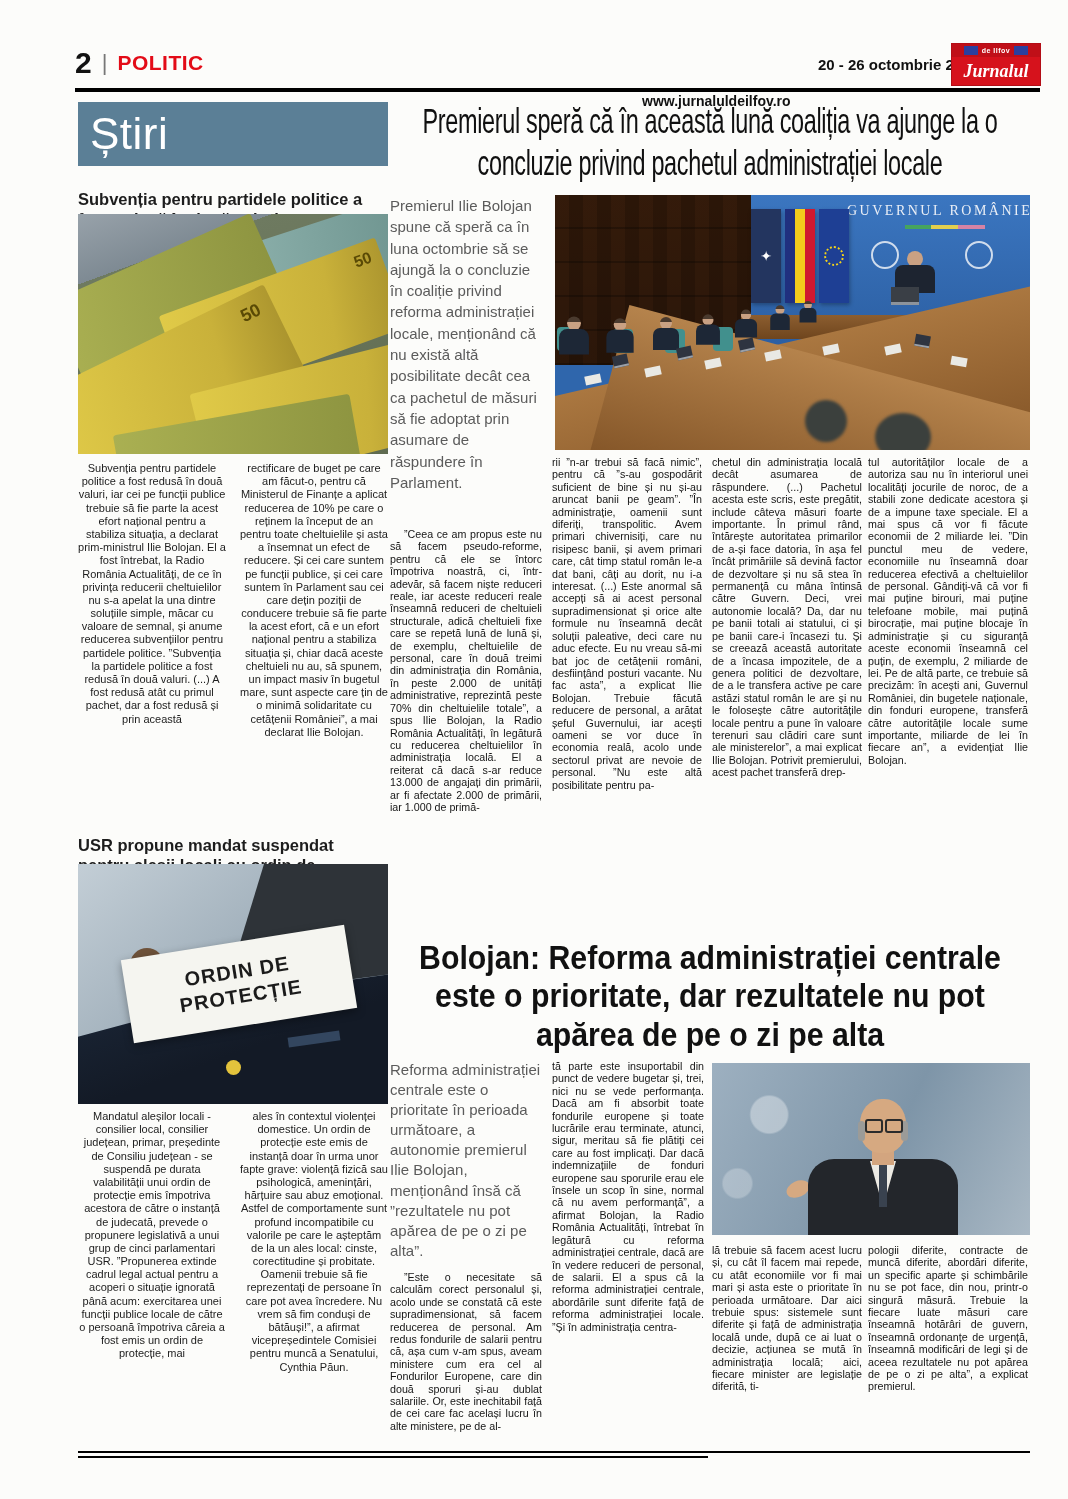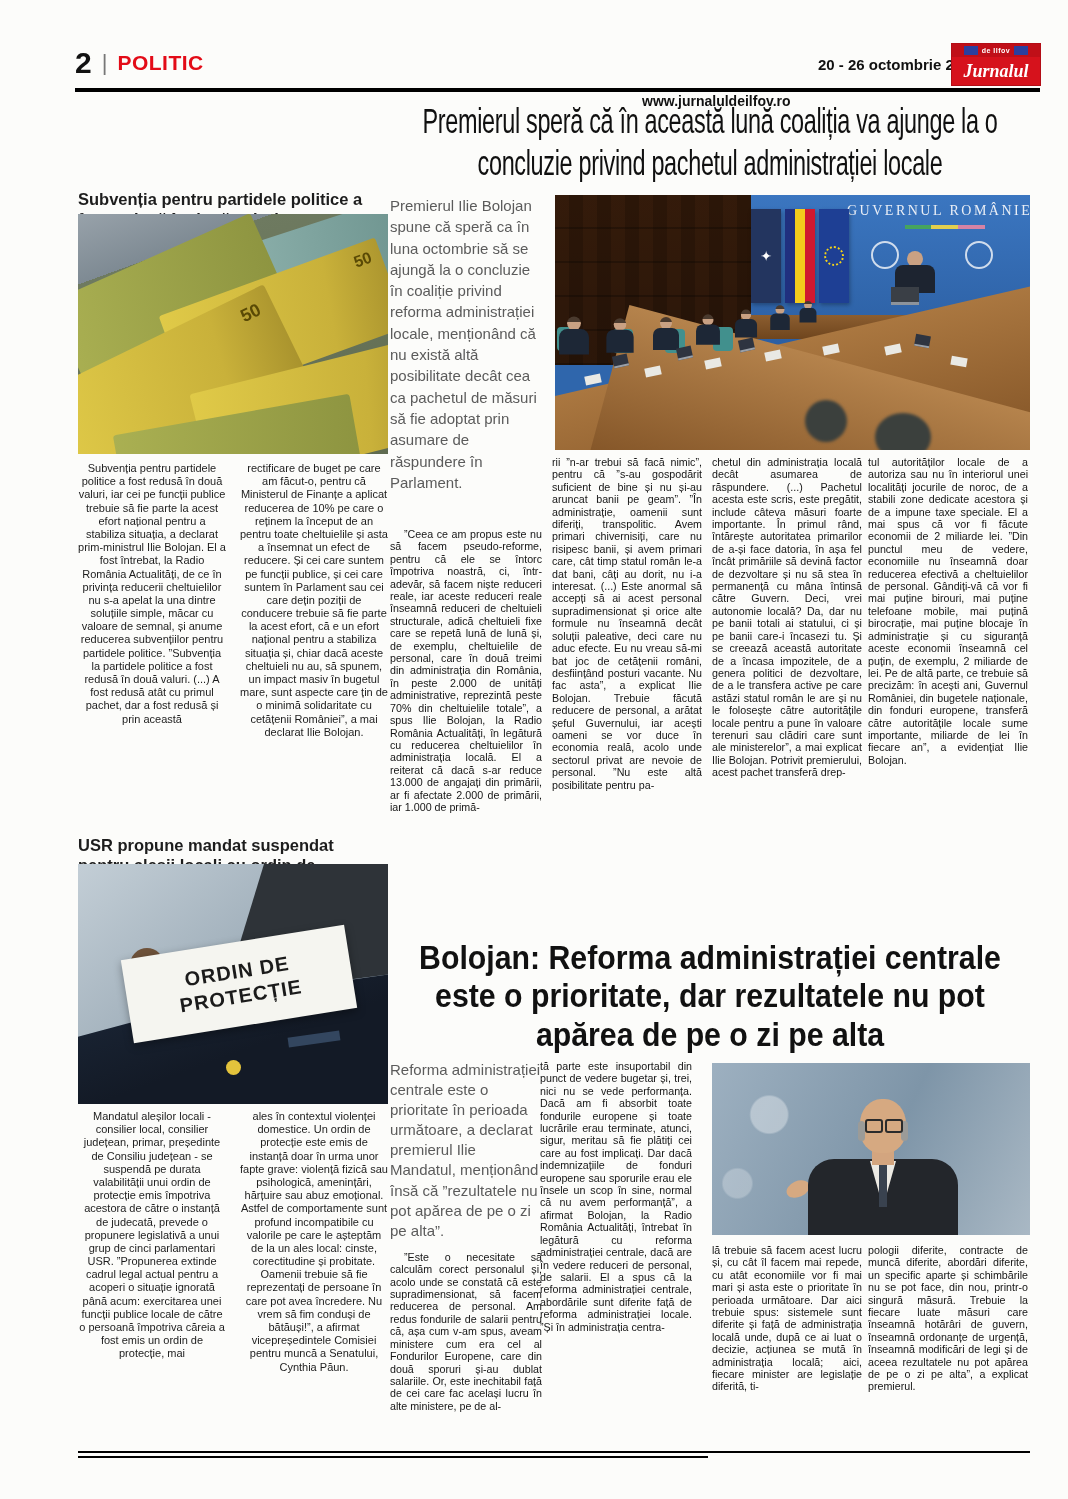--- a/index.html
+++ b/index.html
@@ -111,21 +111,21 @@
   .mcol3{left:322px;top:356px;width:150px;height:452px;}
   .mcol4{left:478px;top:356px;width:160px;height:452px;}
 
   
   .second{position:absolute;left:390px;top:938px;width:640px;height:513px;}
   .h2{position:absolute;left:0;top:0;width:640px;font-family:Liberation Sans, sans-serif;}
   .h2 .line{display:block;width:720px;margin-left:-40px;transform:scaleX(0.89);transform-origin:50% 50%;
             text-align:center;white-space:nowrap;font-size:34px;line-height:1.13;font-weight:bold;color:#111;}
   .scol1{left:0;top:122px;width:152px;height:392px;}
   .intro2{font-size:15px;line-height:1.34;color:#5b5b5b;text-align:left;margin-bottom:10px;text-indent:0;}
-  .scol2{left:150px;top:122px;width:152px;height:392px;}
+  .scol2{left:162px;top:122px;width:152px;height:392px;}
   .photo-bolojan{position:absolute;left:322px;top:125px;width:318px;height:172px;overflow:hidden;
      background:
        radial-gradient(circle at 18% 30%,rgba(255,255,255,.35) 0 18px,transparent 20px),
        radial-gradient(circle at 8% 70%,rgba(255,255,255,.25) 0 14px,transparent 16px),
        linear-gradient(115deg,#9db0c0,#7e95a8 55%,#a9b8c4);}
   .bj-body{position:absolute;left:96px;top:96px;width:150px;height:80px;border-radius:26px 26px 0 0;background:#23262b;}
   .bj-shirt{position:absolute;left:158px;top:98px;width:26px;height:46px;background:#eceae4;
             clip-path:polygon(0 0,100% 0,50% 100%);}
   .bj-tie{position:absolute;left:167px;top:100px;width:8px;height:44px;background:#39424f;}
   .bj-neck{position:absolute;left:160px;top:84px;width:22px;height:18px;background:#d3a57f;}
@@ -157,20 +157,21 @@
     <div class="logo-top">
       <span class="logo-flag"></span>
       <span class="logo-top-text">de Ilfov</span>
       <span class="logo-flag"></span>
     </div>
     <div class="logo-main">Jurnalul</div>
   </div>
   <div class="rule-top"></div>
 
   <aside class="sidebar">
+    <div class="stiri">Știri</div>
 
     <div class="side-title t1">Subvenția pentru partidele politice a fost redusă în două valuri</div>
 
     <div class="side-photo photo1 photo-money">
       <div class="note n-b" style="left:150px;top:10px;width:180px;height:80px;transform:rotate(-18deg);"></div>
       <div class="note n-o" style="left:-20px;top:40px;width:220px;height:90px;transform:rotate(-24deg);"></div>
       <div class="note n-y" style="left:90px;top:60px;width:230px;height:95px;transform:rotate(-20deg);">
         <span class="note-num" style="right:10px;top:8px;font-size:16px;">50</span>
       </div>
       <div class="note n-y" style="left:-30px;top:120px;width:250px;height:100px;transform:rotate(-26deg);">
@@ -266,21 +267,21 @@
   </section>
 
   <section class="second">
     <div class="h2">
       <span class="line">Bolojan: Reforma administrației centrale</span>
       <span class="line">este o prioritate, dar rezultatele nu pot</span>
       <span class="line">apărea de pe o zi pe alta</span>
     </div>
 
     <div class="bodycol scol1">
-      <div class="intro2">Reforma administrației centrale este o prioritate în perioada următoare, a declarat premierul Ilie Mandatul, menționând însă că ”rezultatele nu pot apărea de pe o zi pe alta”.</div>
+      <div class="intro2">Reforma administrației centrale este o prioritate în perioada următoare, a autonomie premierul Ilie Bolojan, menționând însă că ”rezultatele nu pot apărea de pe o zi pe alta”.</div>
       <div class="indent">”Este o necesitate să calculăm corect personalul și, acolo unde se constată că este supradimensionat, să facem reducerea de personal. Am redus fondurile de salarii pentru că, așa cum v-am spus, aveam ministere cum era cel al Fondurilor Europene, care din două sporuri și-au dublat salariile. Or, este inechitabil față de cei care fac același lucru în alte ministere, pe de al-</div>
     </div>
 
     <div class="bodycol scol2">tă parte este insuportabil din punct de vedere bugetar și, trei, nici nu se vede performanța. Dacă am fi absorbit toate fondurile europene și toate lucrările erau terminate, atunci, sigur, meritau să fie plătiți cei care au fost implicați. Dar dacă indemnizațiile de fonduri europene sau sporurile erau ele însele un scop în sine, normal că nu avem performanță”, a afirmat Bolojan, la Radio România Actualități, întrebat în legătură cu reforma administrației centrale, dacă are în vedere reduceri de personal, de salarii. El a spus că la reforma administrației centrale, abordările sunt diferite față de reforma administrației locale. ”Și în administrația centra-</div>
 
     <div class="photo-bolojan">
       <div class="bj-hand"></div>
       <div class="bj-body"></div>
       <div class="bj-shirt"></div>
       <div class="bj-tie"></div>

